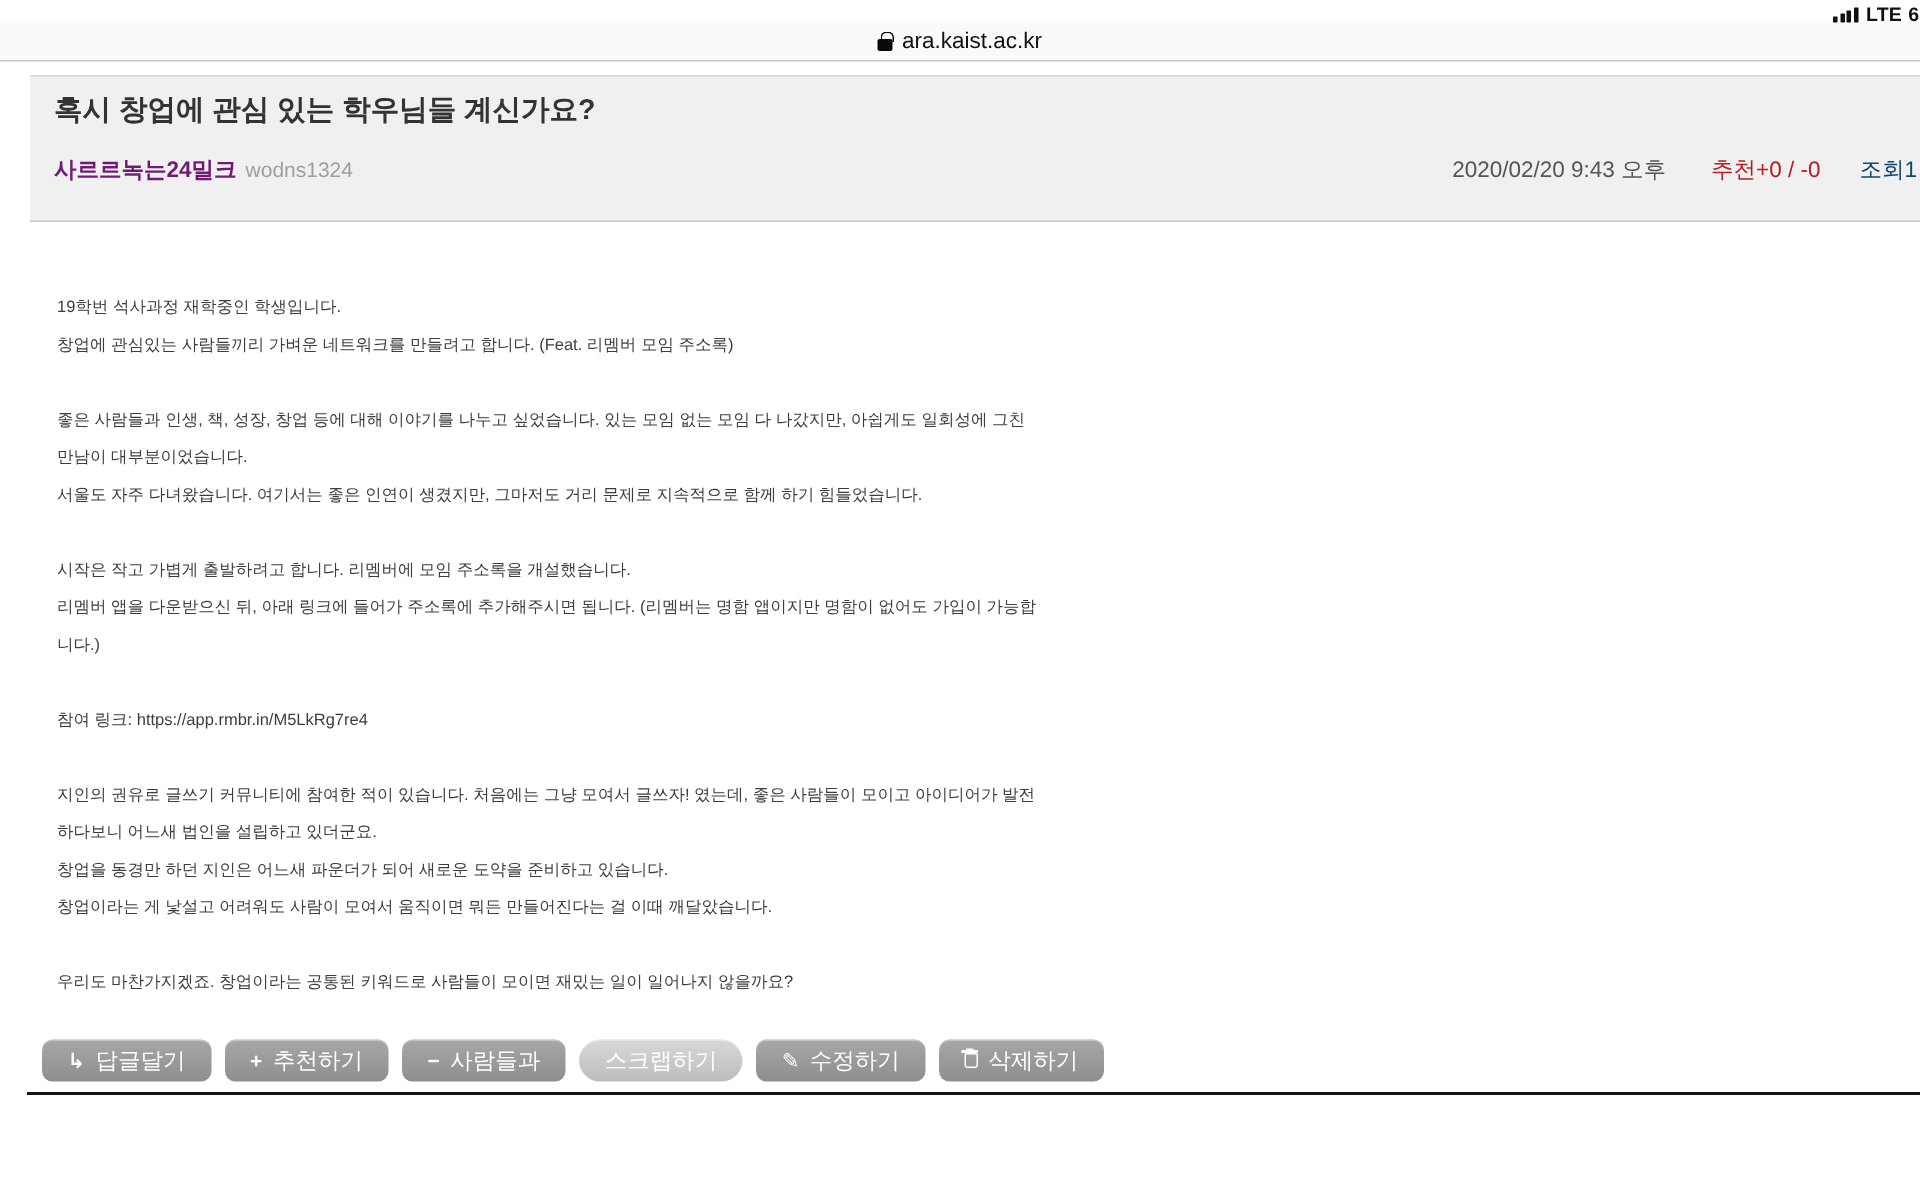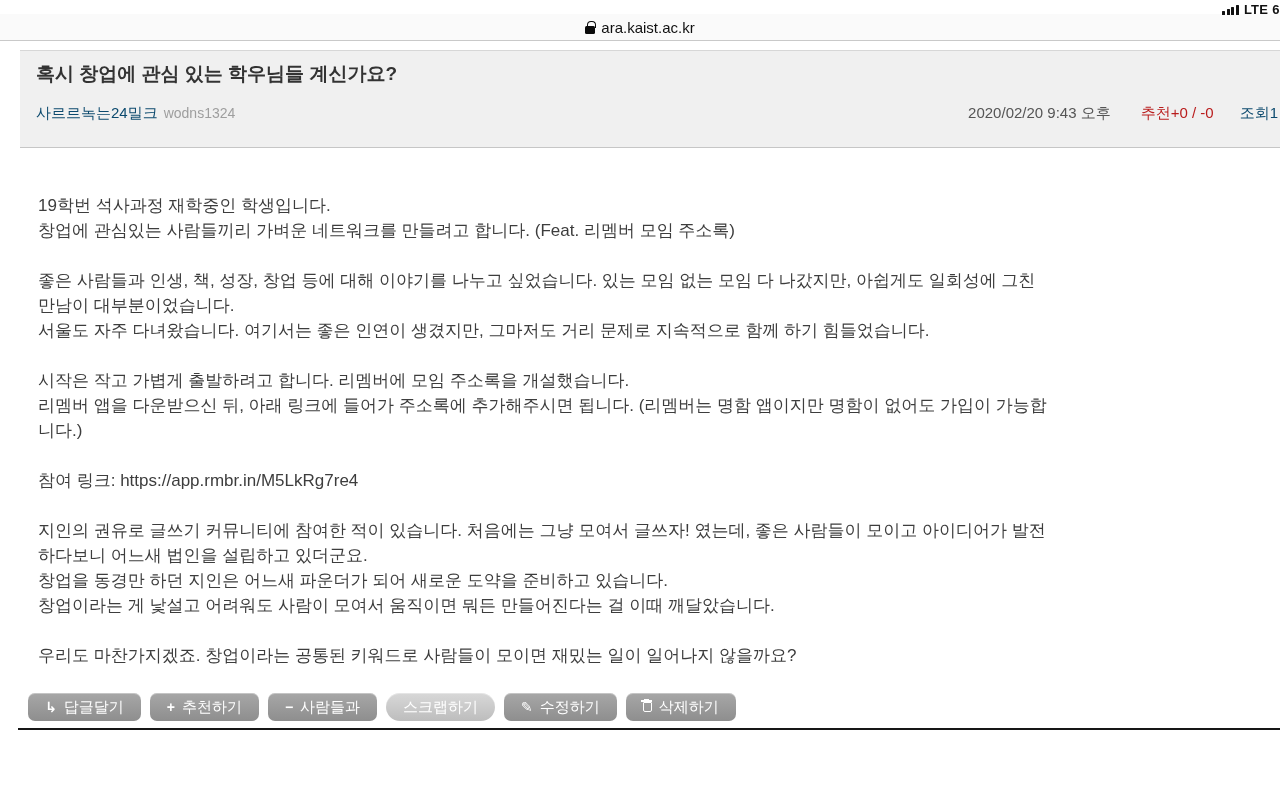--- a/index.html
+++ b/index.html
@@ -22,29 +22,29 @@
   .lock { position:relative; width:10px; height:8px; background:#0a0a0a; border-radius:1.5px; margin-top:5px; }
   .lock::before { content:""; position:absolute; top:-5px; left:1.5px; width:7px; height:6px;
     border:1.5px solid #0a0a0a; border-bottom:none; border-radius:4px 4px 0 0; }
   .url-text { font-size:15px; color:#111; }
 
   
   .post-header { margin-left:20px; background:#f0f0f0; border-top:1px solid #d7d7d7;
     border-bottom:1px solid #c6c6c6; margin-top:9px; padding:12px 2px 24px 16px; }
   .post-title { font-size:19px; font-weight:bold; color:#333; line-height:22px; }
   .post-meta { display:flex; align-items:baseline; margin-top:19px; font-size:15px; color:#555; }
-  .nickname { font-weight:normal; color:#0c4a6e; font-size:15px; }
+  .nickname { font-weight:bold; color:#701a75; font-size:15px; }
   .author-id { color:#9e9e9e; font-size:14px; margin-left:6px; }
   .meta-date { margin-left:auto; color:#555; }
   .meta-votes { margin-left:30px; color:#b91c1c; }
   .meta-views { margin-left:26px; color:#0c4a6e; }
 
   
   .post-body { margin:45px 0 0 38px; width:1100px; color:#3d3d3d;
-    font-size:17px; line-height:25px; }
+    font-size:11px; line-height:25px; }
   .para { white-space:pre-line; margin-bottom:25px; }
 
   
   .actions { display:flex; gap:9px; margin:4px 0 0 28px; }
   .btn { display:flex; align-items:center; height:28px; padding:0 17px;
     background:linear-gradient(180deg,#a7a7a7,#8e8e8e); border:none; border-radius:7px;
     box-shadow:inset 0 1px 0 rgba(255,255,255,.35); color:#fff; font-size:15px;
     font-family:inherit; cursor:pointer; white-space:nowrap; }
   .btn .glyph { margin-right:7px; font-size:14px; font-weight:bold; font-style:normal; line-height:1; }
   .btn-scrap { background:linear-gradient(180deg,#d8d8d8,#bdbdbd); border-radius:14px; }

